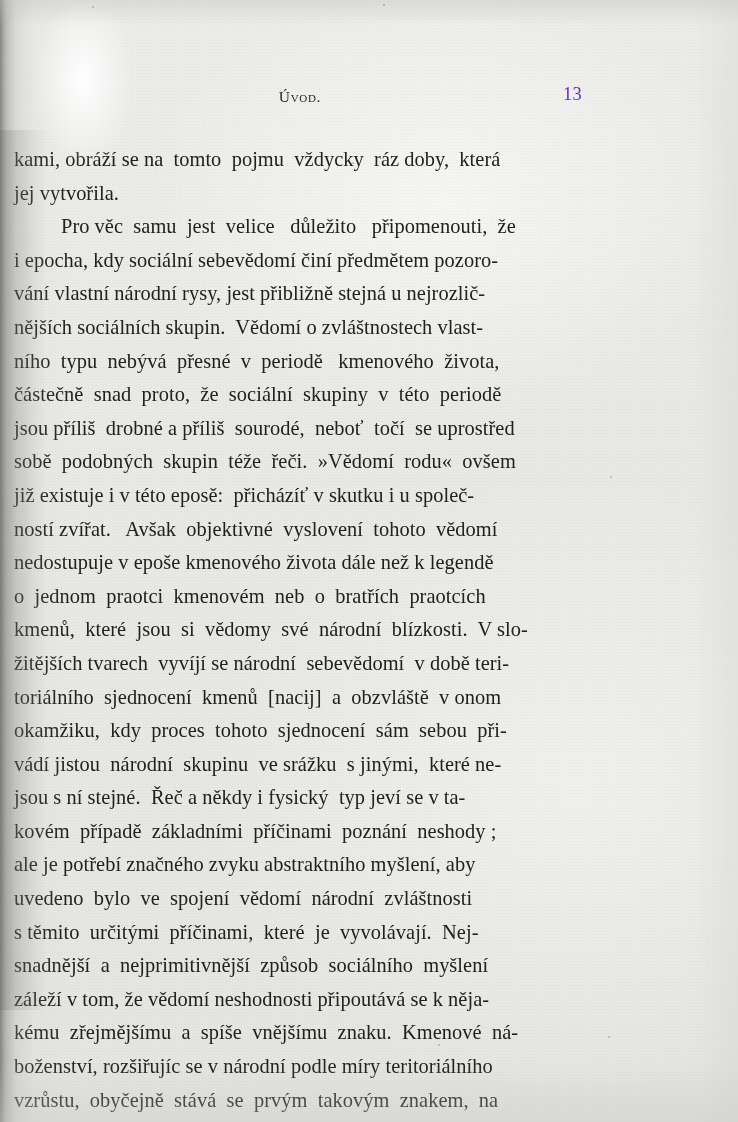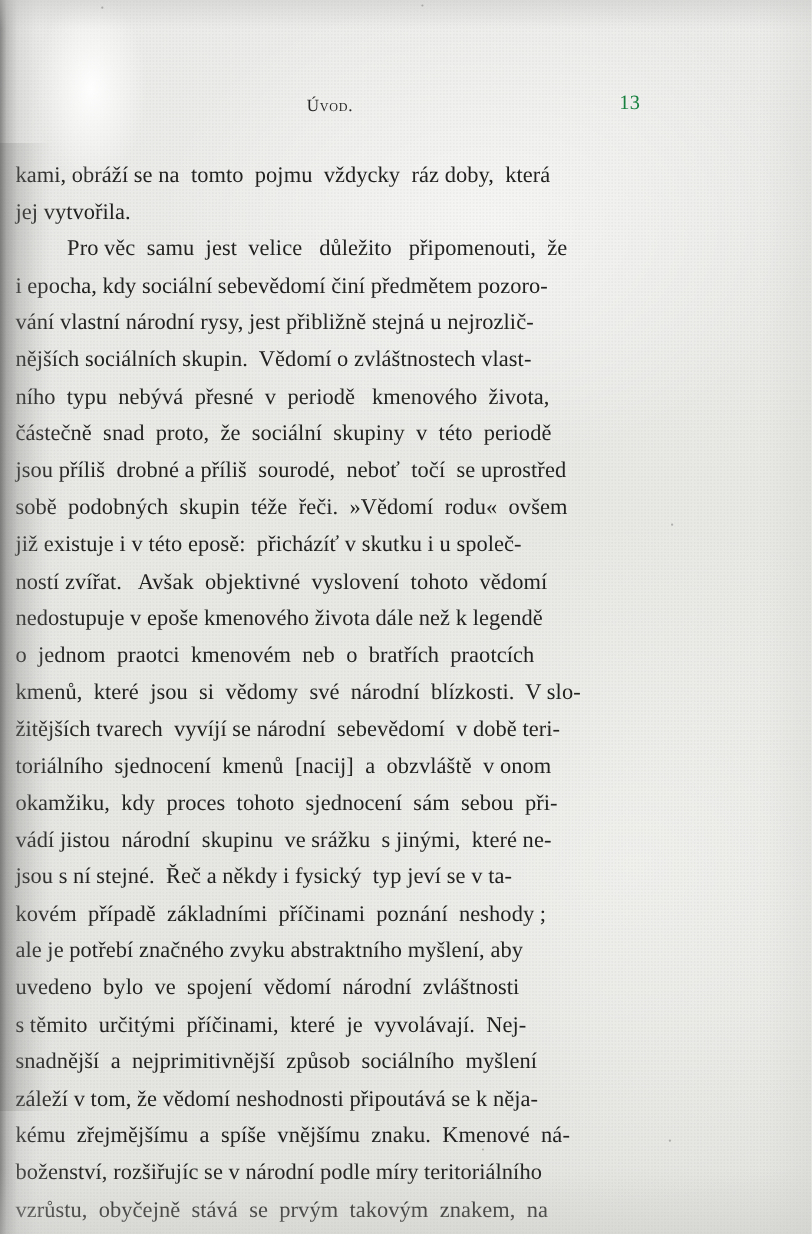--- a/index.html
+++ b/index.html
@@ -115,21 +115,21 @@
     font-variant: small-caps;
     text-transform: lowercase;
   }
   .head-title::first-letter { text-transform: uppercase; }
 
   .head-folio {
     position: absolute;
     right: -8px;
     top: -4px;
     font-size: 18.5px;
-    color: #15803d;
+    color: #6d28d9;
     letter-spacing: 0.3px;
   }
 
   
   .text-block {
     position: absolute;
     top: 143px;
     left: 14px;
     width: 552px;
   }

